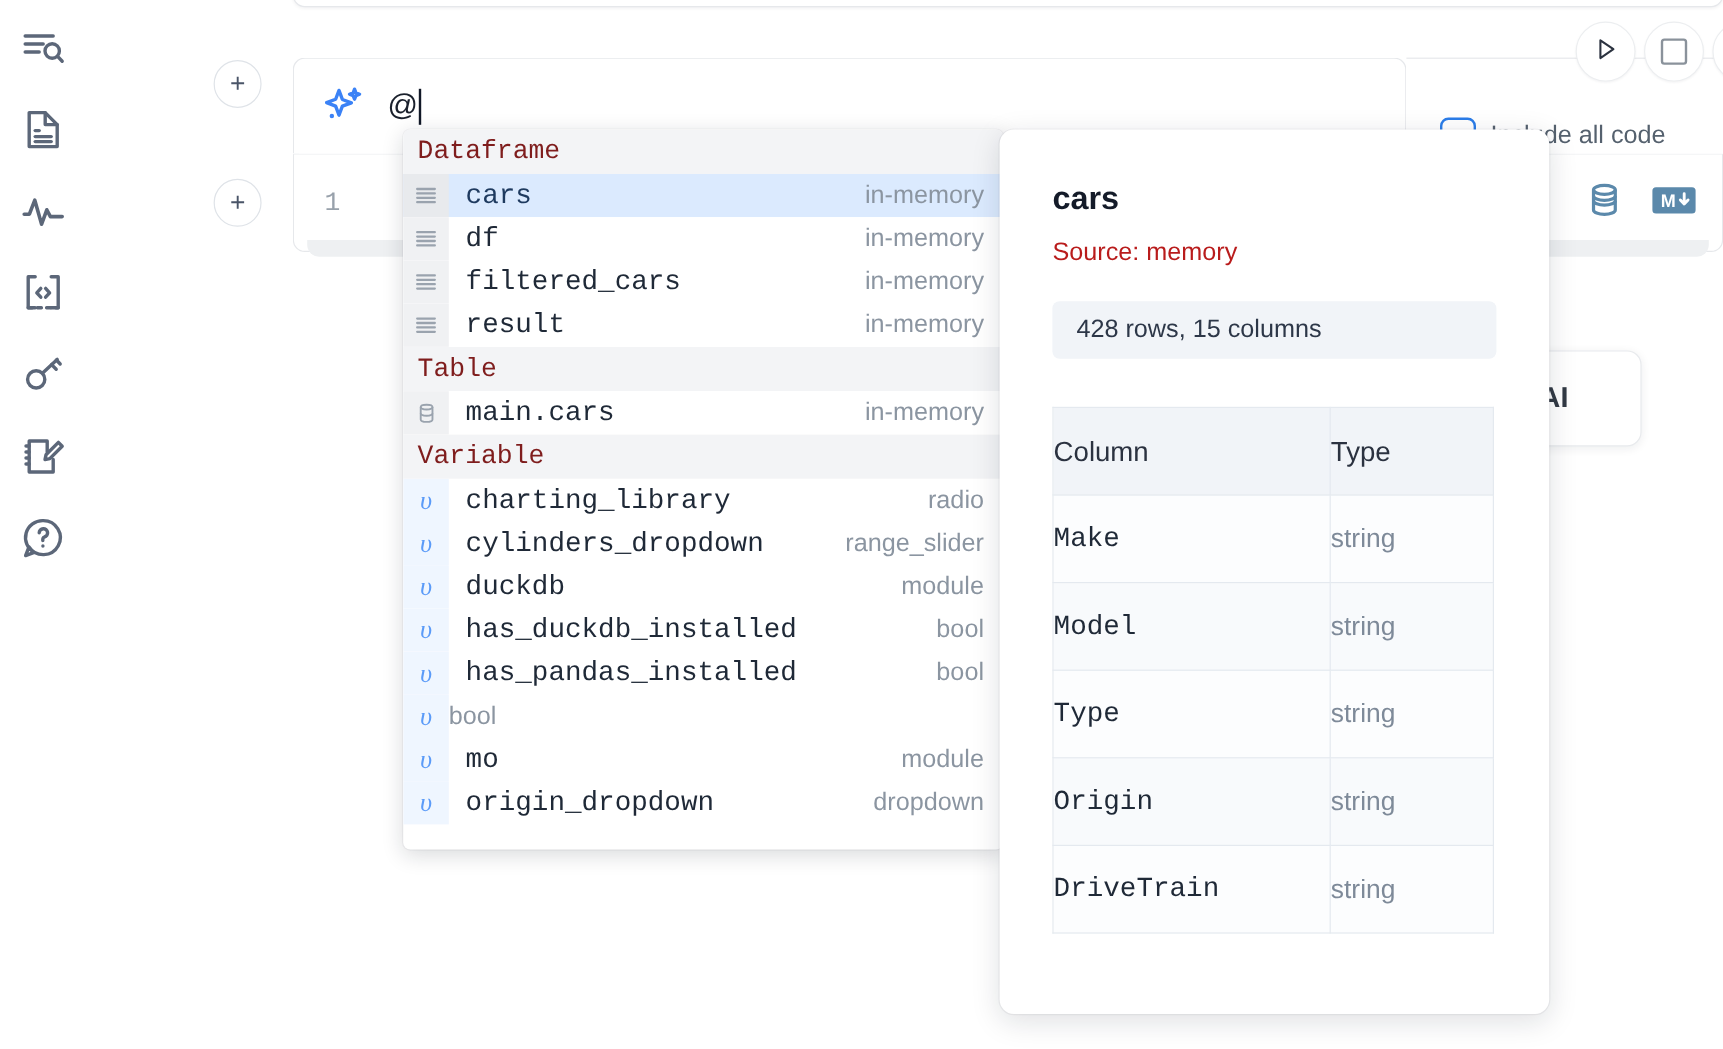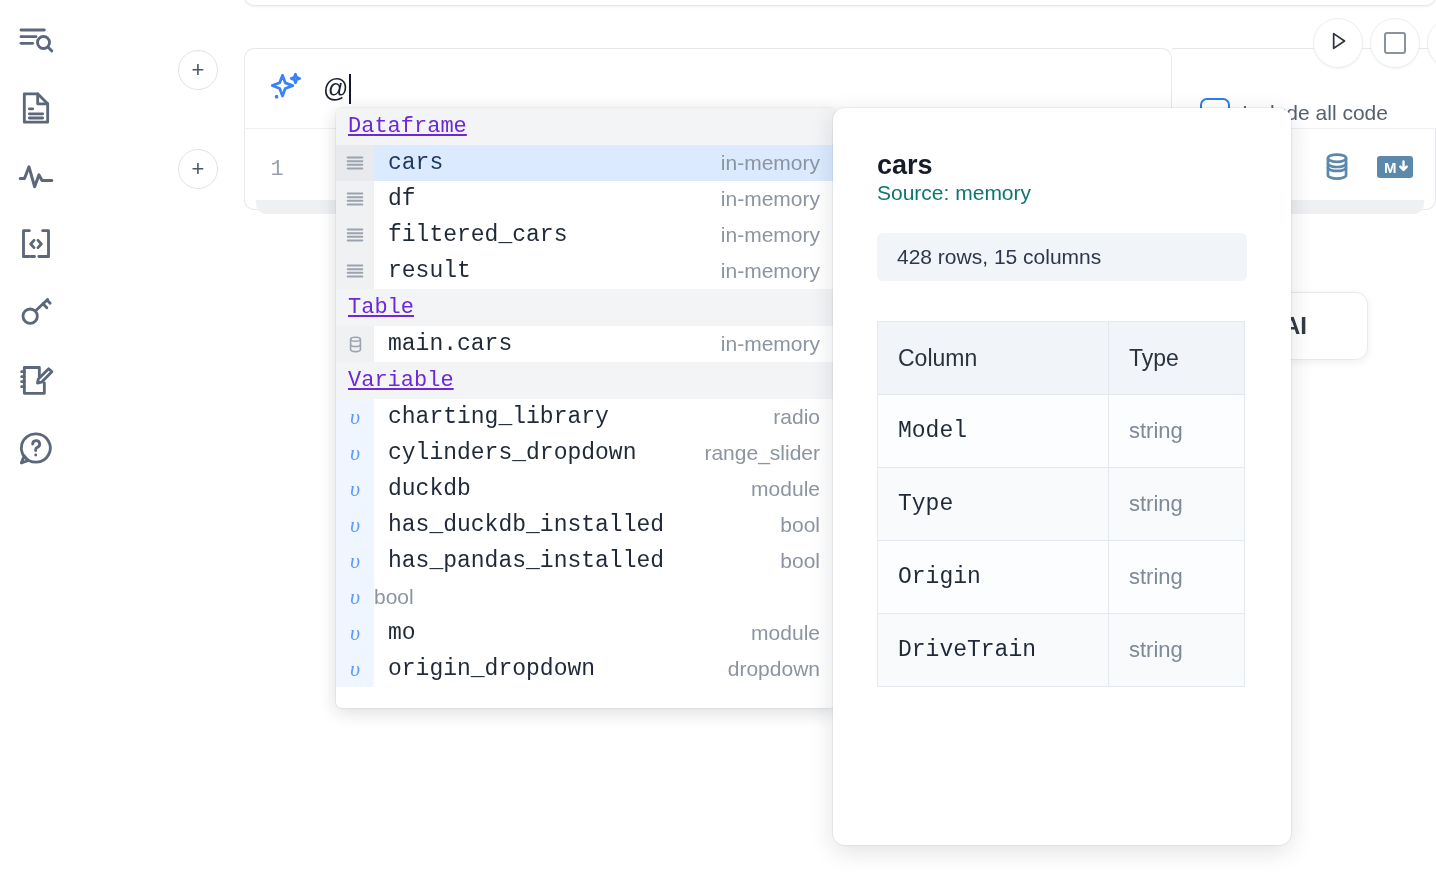--- a/index.html
+++ b/index.html
@@ -109,42 +109,42 @@
     position: absolute; left: 256px; top: 200px; width: 1168px; height: 14px;
     background: #eef0f2; border-radius: 0 0 10px 10px;
   }
   .cell-icons {
     position: absolute; right: 22px; top: 150px;
     display: flex; align-items: center; gap: 22px;
   }
 
   
   .ai-pill {
-    position: absolute; left: 1272px; top: 292px; width: 96px; height: 68px;
+    position: absolute; left: 1272px; top: 292px; width: 96px; height: 80px;
     background: #ffffff; border: 1px solid #e8eaed; border-radius: 12px;
     box-shadow: 0 2px 8px rgba(16,24,40,.07);
     display: flex; align-items: center; padding-left: 10px;
     font-size: 24px; font-weight: 600; color: #323a45;
   }
 
   
   .ac {
     position: absolute; left: 336px; top: 108px; width: 500px; height: 600px;
     background: #ffffff;
     border-radius: 6px;
     box-shadow: 0 4px 18px rgba(16,24,40,.16), 0 0 0 1px rgba(16,24,40,.04);
     overflow: hidden;
     z-index: 20;
   }
   .ac-section {
     height: 37px; display: flex; align-items: center;
     padding-left: 12px;
     background: #f3f4f6;
     font-family: "Liberation Mono", monospace;
-    font-size: 22px; color: #6d28d9; text-decoration: underline;
+    font-size: 22px; color: #7f1d1d;
   }
   .ac-item {
     height: 36px; display: flex; align-items: center;
     background: #ffffff; cursor: pointer;
     position: relative;
   }
   .ac-item.sel { background: #dbeafe; }
   .ac-item.sel .ac-gutter { background: #e8eaed; }
   .ac-item.var .ac-gutter { background: #eff6ff; }
   .ac-gutter {
@@ -172,30 +172,30 @@
 
   
   .detail {
     position: absolute; left: 833px; top: 108px; width: 458px; height: 737px;
     background: #ffffff; border-radius: 12px;
     box-shadow: 0 6px 24px rgba(16,24,40,.13), 0 0 0 1px rgba(16,24,40,.05);
     z-index: 30; overflow: hidden;
     padding: 42px 44px 0 44px;
   }
   .d-title { font-size: 27px; font-weight: 700; color: #141b29; }
-  .d-source { font-size: 21px; color: #0f766e; }
+  .d-source { font-size: 21px; color: #b91c1c; margin-top: 18px; }
   .d-stat {
     margin-top: 28px; height: 48px; background: #f1f4f8;
     border-radius: 6px; display: flex; align-items: center;
     padding-left: 20px; font-size: 21px; color: #2d3748;
   }
   .d-table { margin-top: 40px; width: 368px; border-collapse: collapse; }
   .d-table th, .d-table td {
     border: 1px solid #e4e9ef; height: 73px;
-    text-align: left; padding-left: 20px; vertical-align: middle;
+    text-align: left; vertical-align: middle;
   }
   .d-table th {
     background: #f1f4f8; font-weight: 400;
     font-size: 23px; color: #2b3240;
   }
   .d-table td.col {
     font-family: "Liberation Mono", monospace;
     font-size: 23px; color: #1f2937; background: #fcfdfe;
   }
   .d-table td.typ {
@@ -486,20 +486,24 @@
   <div class="d-source">Source: memory</div>
   <div class="d-stat">428 rows, 15 columns</div>
   <table class="d-table">
     <thead>
         <tr id="d-head">
           <th>Column</th>
           <th>Type</th>
         </tr>
       </thead>
     <tbody id="d-body">
+        <tr>
+          <td class="col">Make</td>
+          <td class="typ">string</td>
+        </tr>
         <tr>
           <td class="col">Model</td>
           <td class="typ">string</td>
         </tr>
         <tr>
           <td class="col">Type</td>
           <td class="typ">string</td>
         </tr>
         <tr>
           <td class="col">Origin</td>

